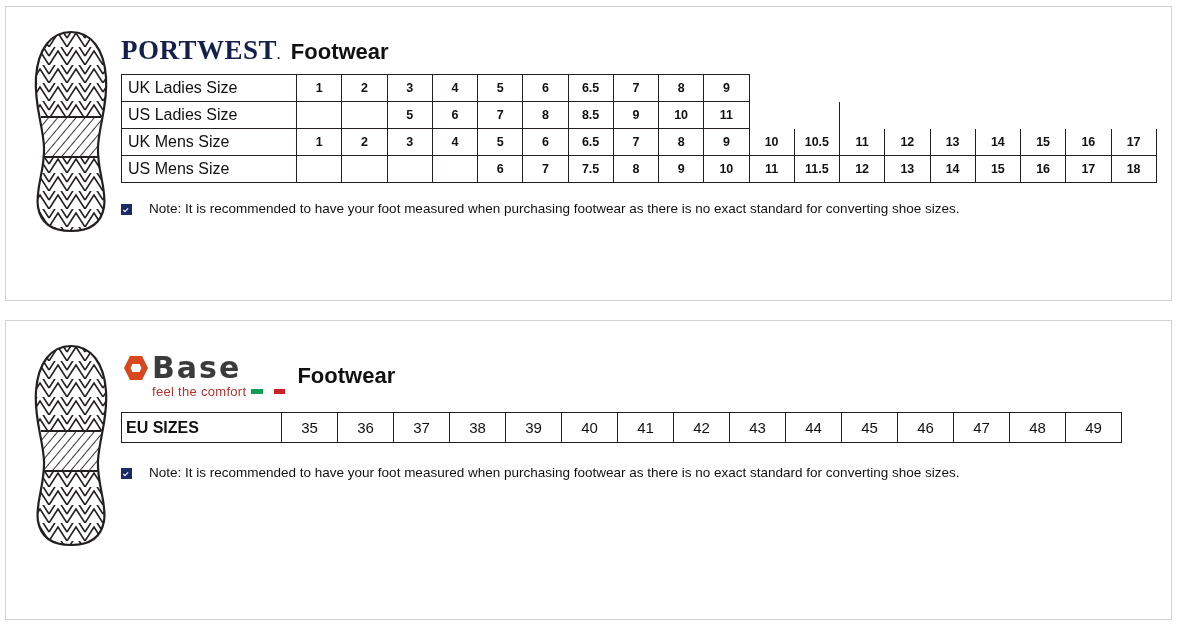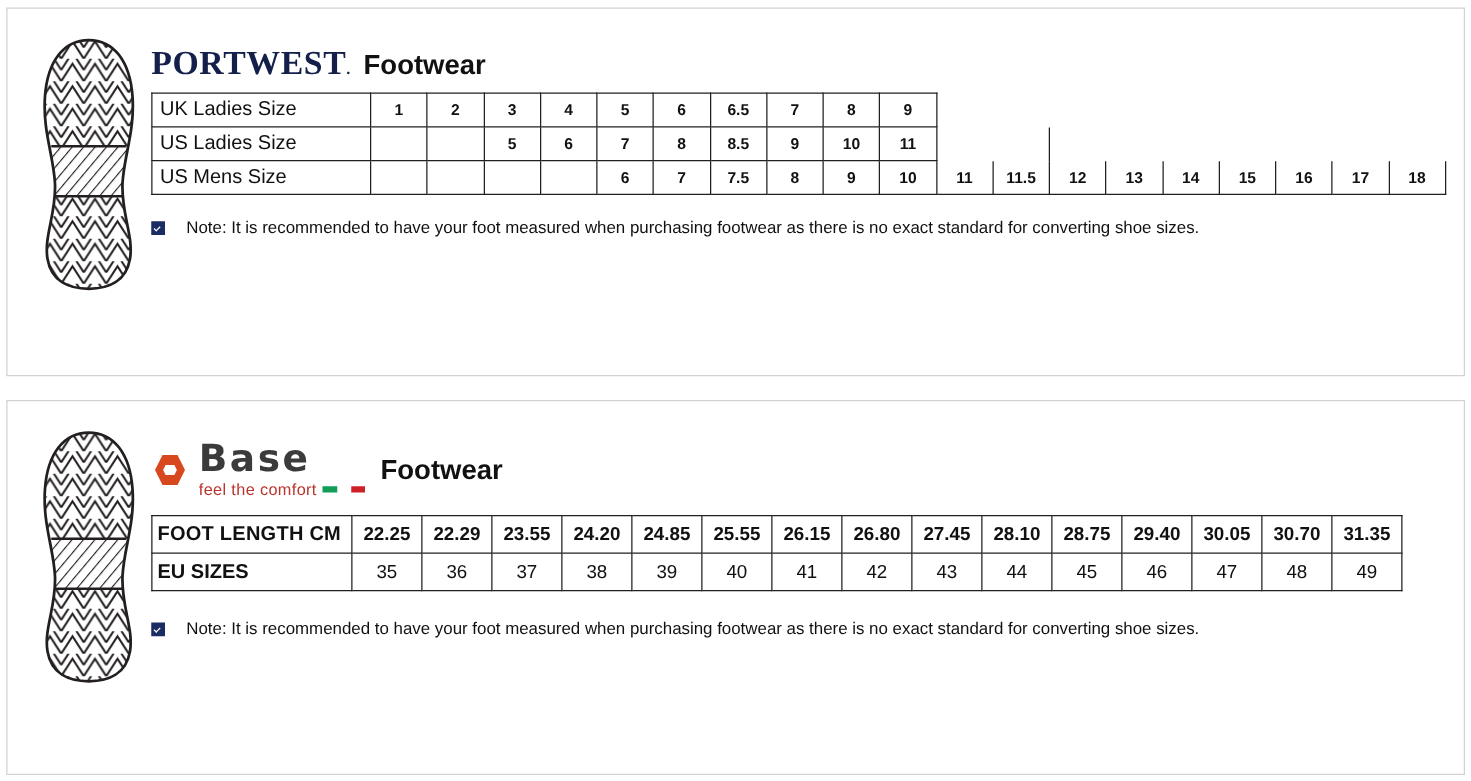--- a/index.html
+++ b/index.html
@@ -150,22 +150,22 @@
     width: 1000px;
   }
   .base-brand-row {
     display: flex;
     align-items: center;
     gap: 12px;
     margin-bottom: 14px;
   }
   .base-logo {
     display: flex;
-    align-items: center;
-    gap: 8px;
+    align-items: flex-start;
+    gap: 1px;
   }
   .base-letters {
     position: relative;
     line-height: 1;
   }
   .base-word {
     font-family: "DejaVu Sans", sans-serif;
     font-size: 30px;
     font-weight: bold;
     letter-spacing: 2px;
@@ -308,20 +308,42 @@
             <td class="blank blank-r"></td>
             <td class="blank"></td>
             <td class="blank"></td>
             <td class="blank"></td>
             <td class="blank"></td>
             <td class="blank"></td>
             <td class="blank"></td>
             <td class="blank"></td>
           </tr>
           <tr>
+            <td class="rowlabel">UK Mens Size</td>
+            <td>1</td>
+            <td>2</td>
+            <td>3</td>
+            <td>4</td>
+            <td>5</td>
+            <td>6</td>
+            <td>6.5</td>
+            <td>7</td>
+            <td>8</td>
+            <td>9</td>
+            <td>10</td>
+            <td>10.5</td>
+            <td>11</td>
+            <td>12</td>
+            <td>13</td>
+            <td>14</td>
+            <td>15</td>
+            <td>16</td>
+            <td>17</td>
+          </tr>
+          <tr>
             <td class="rowlabel">US Mens Size</td>
             <td></td>
             <td></td>
             <td></td>
             <td></td>
             <td>6</td>
             <td>7</td>
             <td>7.5</td>
             <td>8</td>
             <td>9</td>
@@ -391,38 +413,20 @@
         </div>
         <div class="base-suffix">Footwear</div>
       </div>
 
       <table class="basechart">
         <colgroup>
           <col style="width:160px">
           <col span="15" style="width:56px">
         </colgroup>
         <tbody>
-          <tr class="headrow">
-            <td class="rowlabel">FOOT LENGTH CM</td>
-            <td>22.25</td>
-            <td>22.29</td>
-            <td>23.55</td>
-            <td>24.20</td>
-            <td>24.85</td>
-            <td>25.55</td>
-            <td>26.15</td>
-            <td>26.80</td>
-            <td>27.45</td>
-            <td>28.10</td>
-            <td>28.75</td>
-            <td>29.40</td>
-            <td>30.05</td>
-            <td>30.70</td>
-            <td>31.35</td>
-          </tr>
           <tr>
             <td class="rowlabel">EU SIZES</td>
             <td>35</td>
             <td>36</td>
             <td>37</td>
             <td>38</td>
             <td>39</td>
             <td>40</td>
             <td>41</td>
             <td>42</td>

